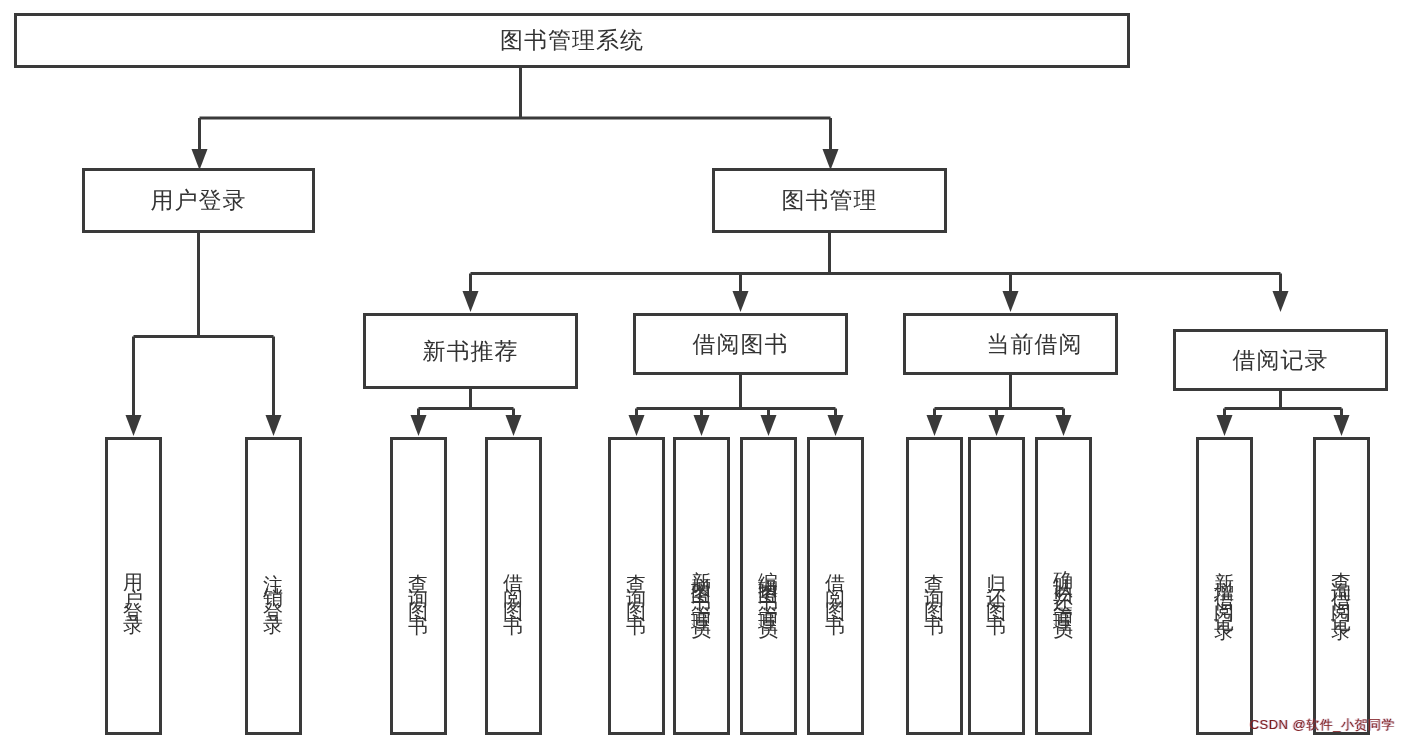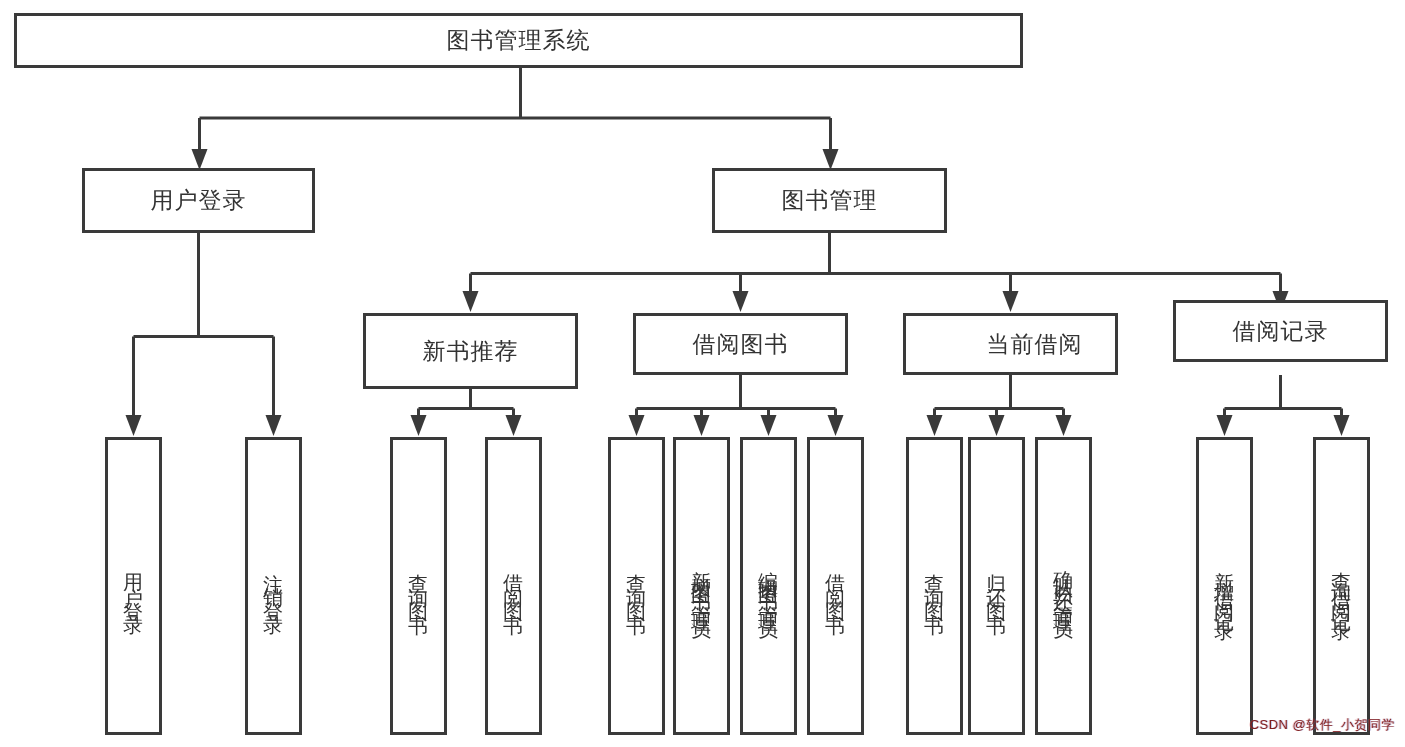--- a/index.html
+++ b/index.html
@@ -65,41 +65,41 @@
       <polygon points="760.5,415 776.5,415 768.5,436"></polygon>
       <polygon points="827.5,415 843.5,415 835.5,436"></polygon>
       <polygon points="926.5,415 942.5,415 934.5,436"></polygon>
       <polygon points="988.5,415 1004.5,415 996.5,436"></polygon>
       <polygon points="1055.5,415 1071.5,415 1063.5,436"></polygon>
       <polygon points="1216.5,415 1232.5,415 1224.5,436"></polygon>
       <polygon points="1333.5,415 1349.5,415 1341.5,436"></polygon>
     </g>
   </svg>
 
-  <div class="node h" style="left:14px;top:13px;width:1009px;height:55px;font-family:Liberation Serif, serif;">
+  <div class="node h" style="left:14px;top:13px;width:1116px;height:55px;font-family:Liberation Serif, serif;">
     <span>图书管理系统</span>
   </div>
 
   <div class="node h" style="left:82px;top:168px;width:233px;height:65px;">
     <span>用户登录</span>
   </div>
   <div class="node h" style="left:712px;top:168px;width:235px;height:65px;">
     <span>图书管理</span>
   </div>
 
   <div class="node h" style="left:363px;top:313px;width:215px;height:76px;">
     <span>新书推荐</span>
   </div>
   <div class="node h" style="left:633px;top:313px;width:215px;height:62px;">
     <span>借阅图书</span>
   </div>
   <div class="node h" style="left:903px;top:313px;width:215px;height:62px;padding-left:48px;">
     <span>当前借阅</span>
   </div>
-  <div class="node h" style="left:1173px;top:300px;width:215px;height:62px;">
+  <div class="node h" style="left:1173px;top:329px;width:215px;height:62px;">
     <span>借阅记录</span>
   </div>
 
   <div class="node v v4" style="left:105px;top:437px;width:57px;height:298px;">
     <span>用户登录</span>
   </div>
   <div class="node v v4" style="left:245px;top:437px;width:57px;height:298px;">
     <span>注销登录</span>
   </div>
 

